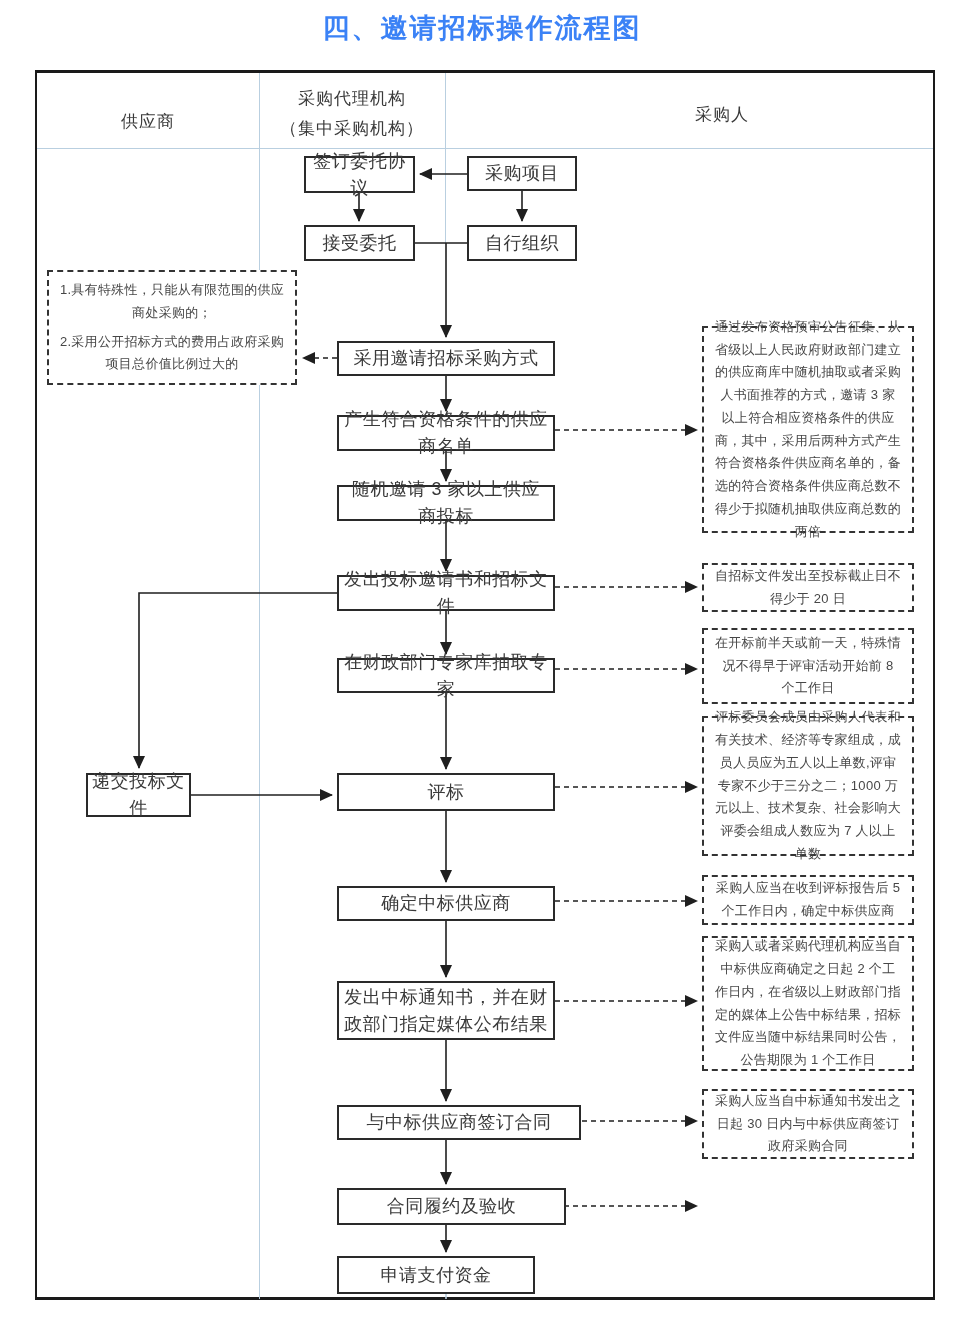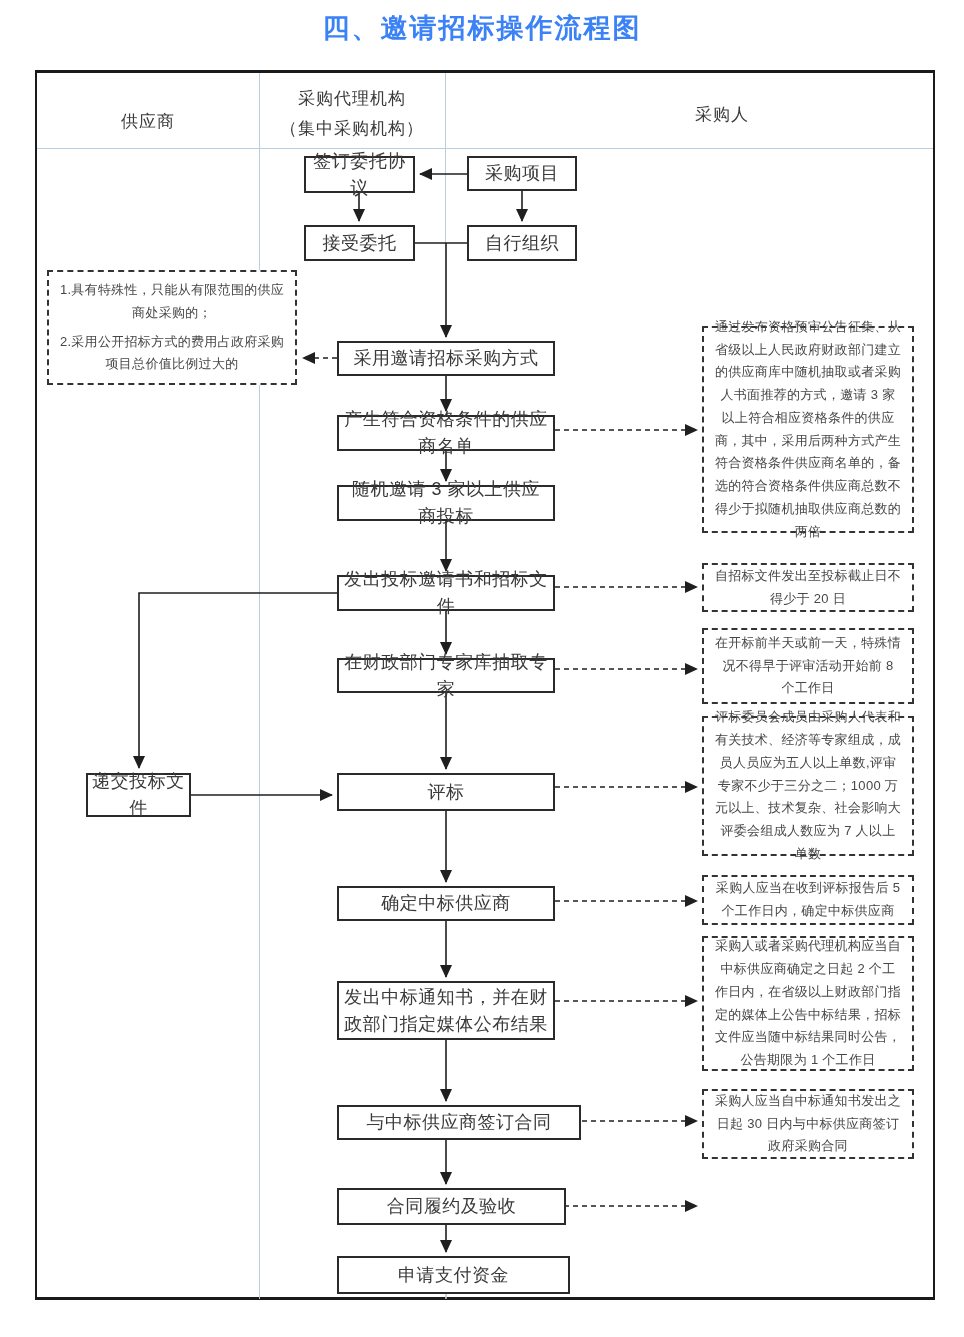--- a/index.html
+++ b/index.html
@@ -100,21 +100,21 @@
     <div class="flow-box" style="left:300px;top:342px;width:218px;height:36px;">产生符合资格条件的供应商名单</div>
     <div class="flow-box" style="left:300px;top:412px;width:218px;height:36px;">随机邀请 3 家以上供应商投标</div>
     <div class="flow-box" style="left:300px;top:502px;width:218px;height:36px;">发出投标邀请书和招标文件</div>
     <div class="flow-box" style="left:300px;top:585px;width:218px;height:35px;">在财政部门专家库抽取专家</div>
     <div class="flow-box" style="left:49px;top:700px;width:105px;height:44px;">递交投标文件</div>
     <div class="flow-box" style="left:300px;top:700px;width:218px;height:38px;">评标</div>
     <div class="flow-box" style="left:300px;top:813px;width:218px;height:35px;">确定中标供应商</div>
     <div class="flow-box" style="left:300px;top:908px;width:218px;height:59px;">发出中标通知书，并在财政部门指定媒体公布结果</div>
     <div class="flow-box" style="left:300px;top:1032px;width:244px;height:35px;">与中标供应商签订合同</div>
     <div class="flow-box" style="left:300px;top:1115px;width:229px;height:37px;">合同履约及验收</div>
-    <div class="flow-box" style="left:300px;top:1183px;width:233px;height:38px;">申请支付资金</div>
+    <div class="flow-box" style="left:300px;top:1183px;width:198px;height:38px;">申请支付资金</div>
 
     <div class="note-box" style="left:10px;top:197px;width:250px;height:115px;">
       <div class="note-item">1.具有特殊性，只能从有限范围的供应商处采购的；</div>
       <div class="note-item">2.采用公开招标方式的费用占政府采购项目总价值比例过大的</div>
     </div>
 
     <div class="note-box" style="left:665px;top:253px;width:212px;height:207px;">通过发布资格预审公告征集、从省级以上人民政府财政部门建立的供应商库中随机抽取或者采购人书面推荐的方式，邀请 3 家以上符合相应资格条件的供应商，其中，采用后两种方式产生符合资格条件供应商名单的，备选的符合资格条件供应商总数不得少于拟随机抽取供应商总数的两倍</div>
     <div class="note-box" style="left:665px;top:490px;width:212px;height:49px;">自招标文件发出至投标截止日不得少于 20 日</div>
     <div class="note-box" style="left:665px;top:555px;width:212px;height:76px;">在开标前半天或前一天，特殊情况不得早于评审活动开始前 8 个工作日</div>
     <div class="note-box" style="left:665px;top:643px;width:212px;height:140px;">评标委员会成员由采购人代表和有关技术、经济等专家组成，成员人员应为五人以上单数,评审专家不少于三分之二；1000 万元以上、技术复杂、社会影响大评委会组成人数应为 7 人以上单数</div>

